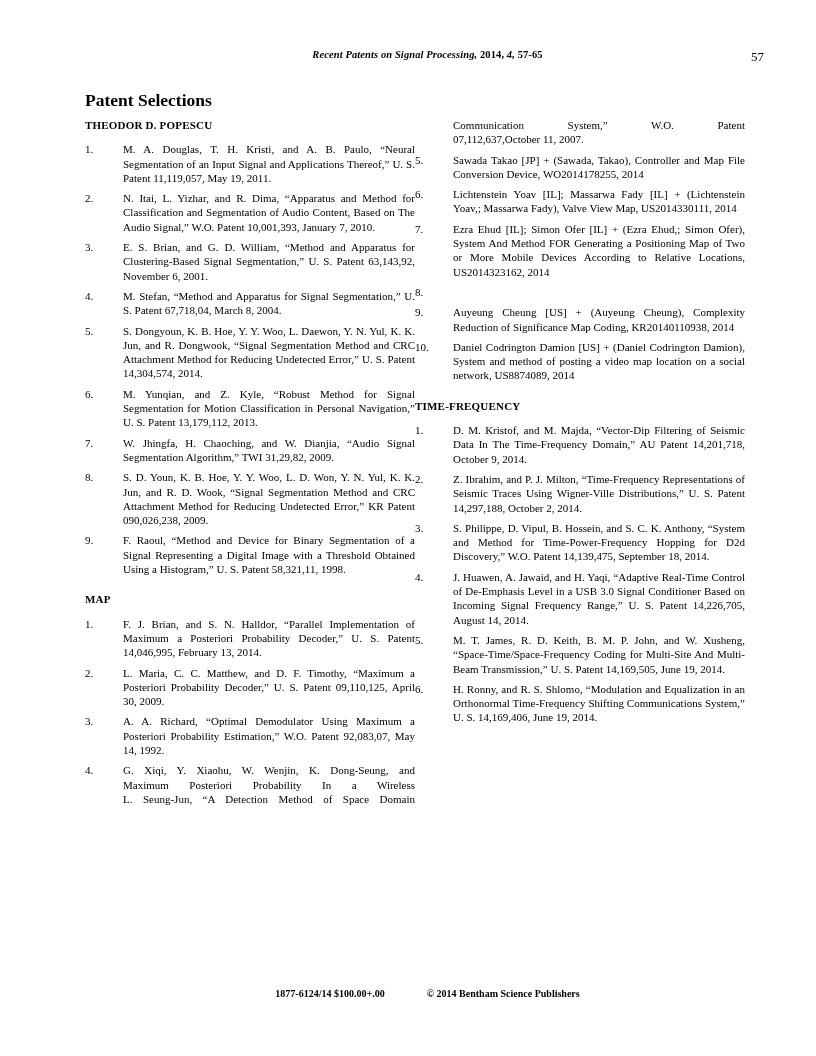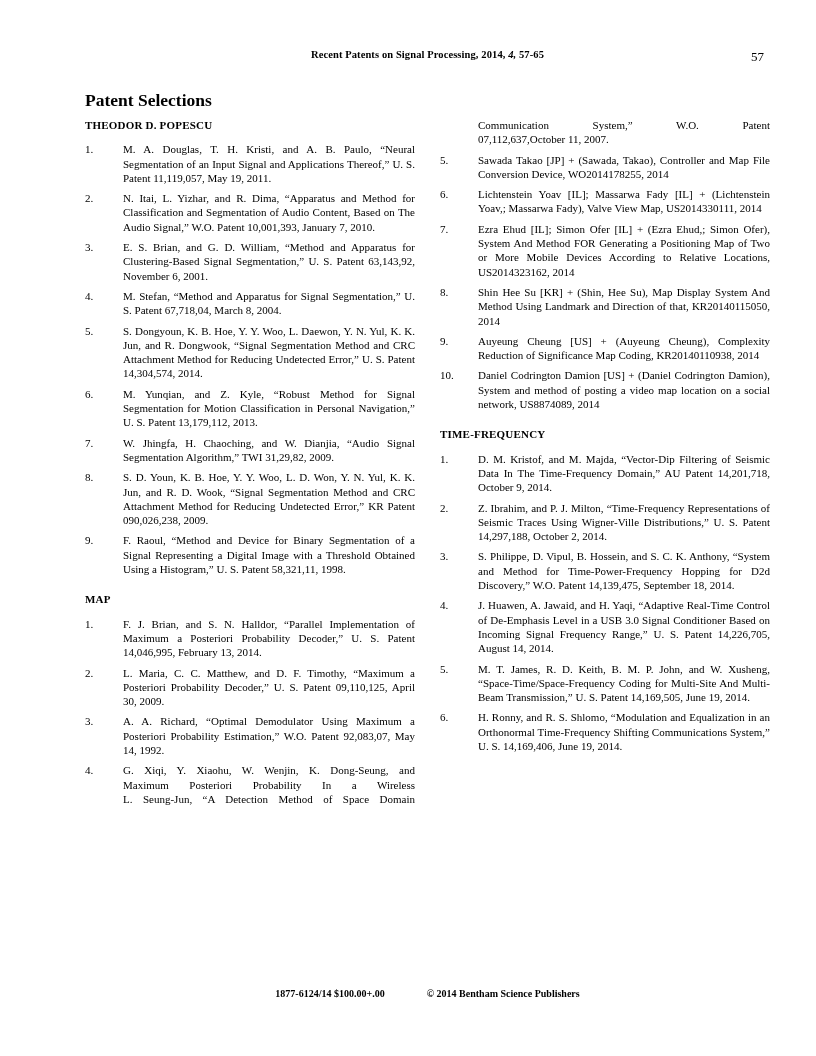--- a/index.html
+++ b/index.html
@@ -12,38 +12,37 @@
     color: #000000;
   }
   .running-head {
     position: absolute;
     top: 49px; left: 85px; width: 685px;
     text-align: center;
     font-size: 10.5px;
     font-weight: bold;
     letter-spacing: 0.1px;
   }
-  .running-head .journal { }
+  .running-head .journal { font-style: italic; }
   .running-head .vol { font-style: italic; }
   .page-num {
     position: absolute;
     top: 49px; right: 52px;
     font-size: 13px;
   }
   .page-title {
     position: absolute;
     top: 90px; left: 85px;
     font-size: 17.5px;
     font-weight: bold;
   }
   .columns {
     position: absolute;
     top: 118px; left: 85px; width: 685px;
     display: flex;
-    gap: 25px;
   }
   .col {
     width: 330px;
     font-size: 11px;
     line-height: 14.3px;
   }
   .section-heading {
     font-weight: bold;
     margin: 16px 0 10px 0;
     letter-spacing: 0.2px;
@@ -163,21 +162,20 @@
       <div class="ref-item">
         <span class="ref-num">6.</span>
         <div class="ref-text">Lichtenstein Yoav [IL]; Massarwa Fady [IL] + (Lichtenstein Yoav,; Massarwa Fady), Valve View Map, US2014330111, 2014</div>
       </div>
       <div class="ref-item">
         <span class="ref-num">7.</span>
         <div class="ref-text">Ezra Ehud [IL]; Simon Ofer [IL] + (Ezra Ehud,; Simon Ofer), System And Method FOR Generating a Positioning Map of Two or More Mobile Devices According to Relative Locations, US2014323162, 2014</div>
       </div>
       <div class="ref-item">
         <span class="ref-num">8.</span>
-        <div class="ref-text">Shin Hee Su [KR] + (Shin, Hee Su), Map Display System And Method Using Landmark and Direction of that, KR20140115050, 2014</div>
       </div>
       <div class="ref-item">
         <span class="ref-num">9.</span>
         <div class="ref-text">Auyeung Cheung [US] + (Auyeung Cheung), Complexity Reduction of Significance Map Coding, KR20140110938, 2014</div>
       </div>
       <div class="ref-item">
         <span class="ref-num">10.</span>
         <div class="ref-text">Daniel Codrington Damion [US] + (Daniel Codrington Damion), System and method of posting a video map location on a social network, US8874089, 2014</div>
       </div>
       <div class="section-heading">TIME-FREQUENCY</div>

